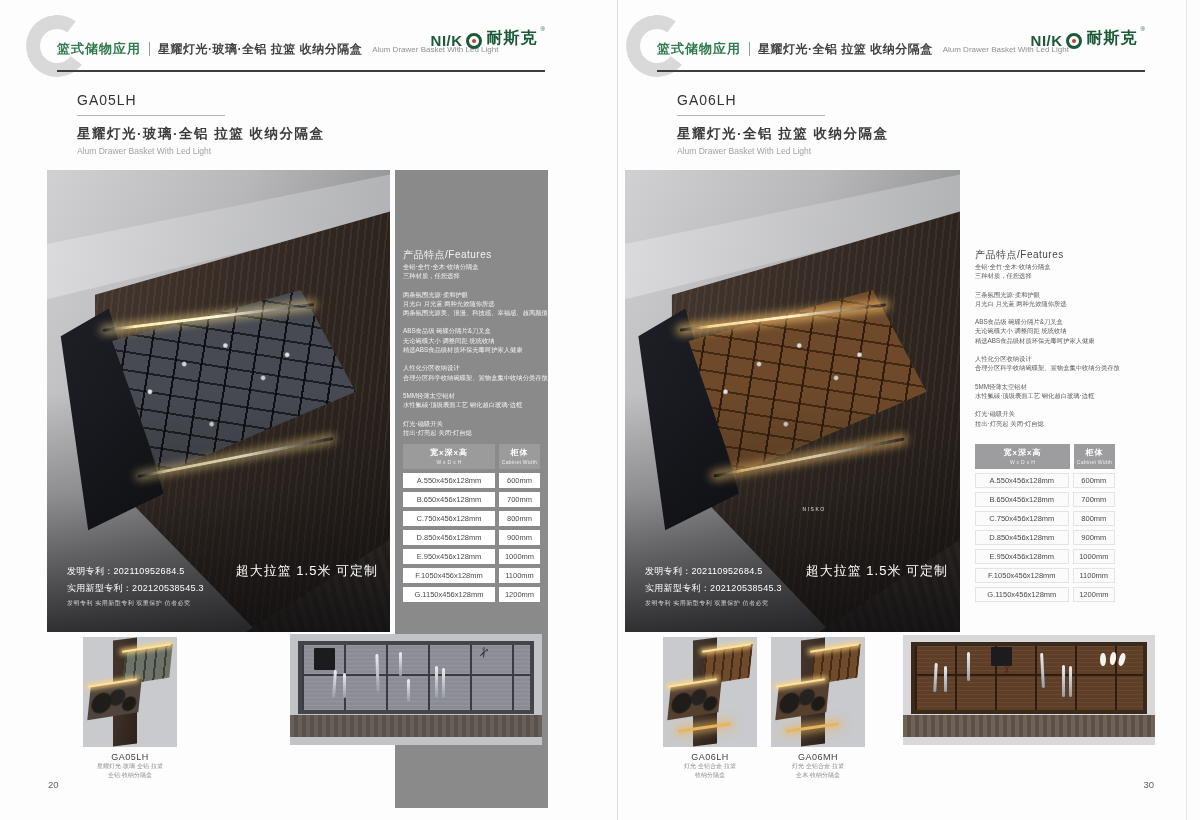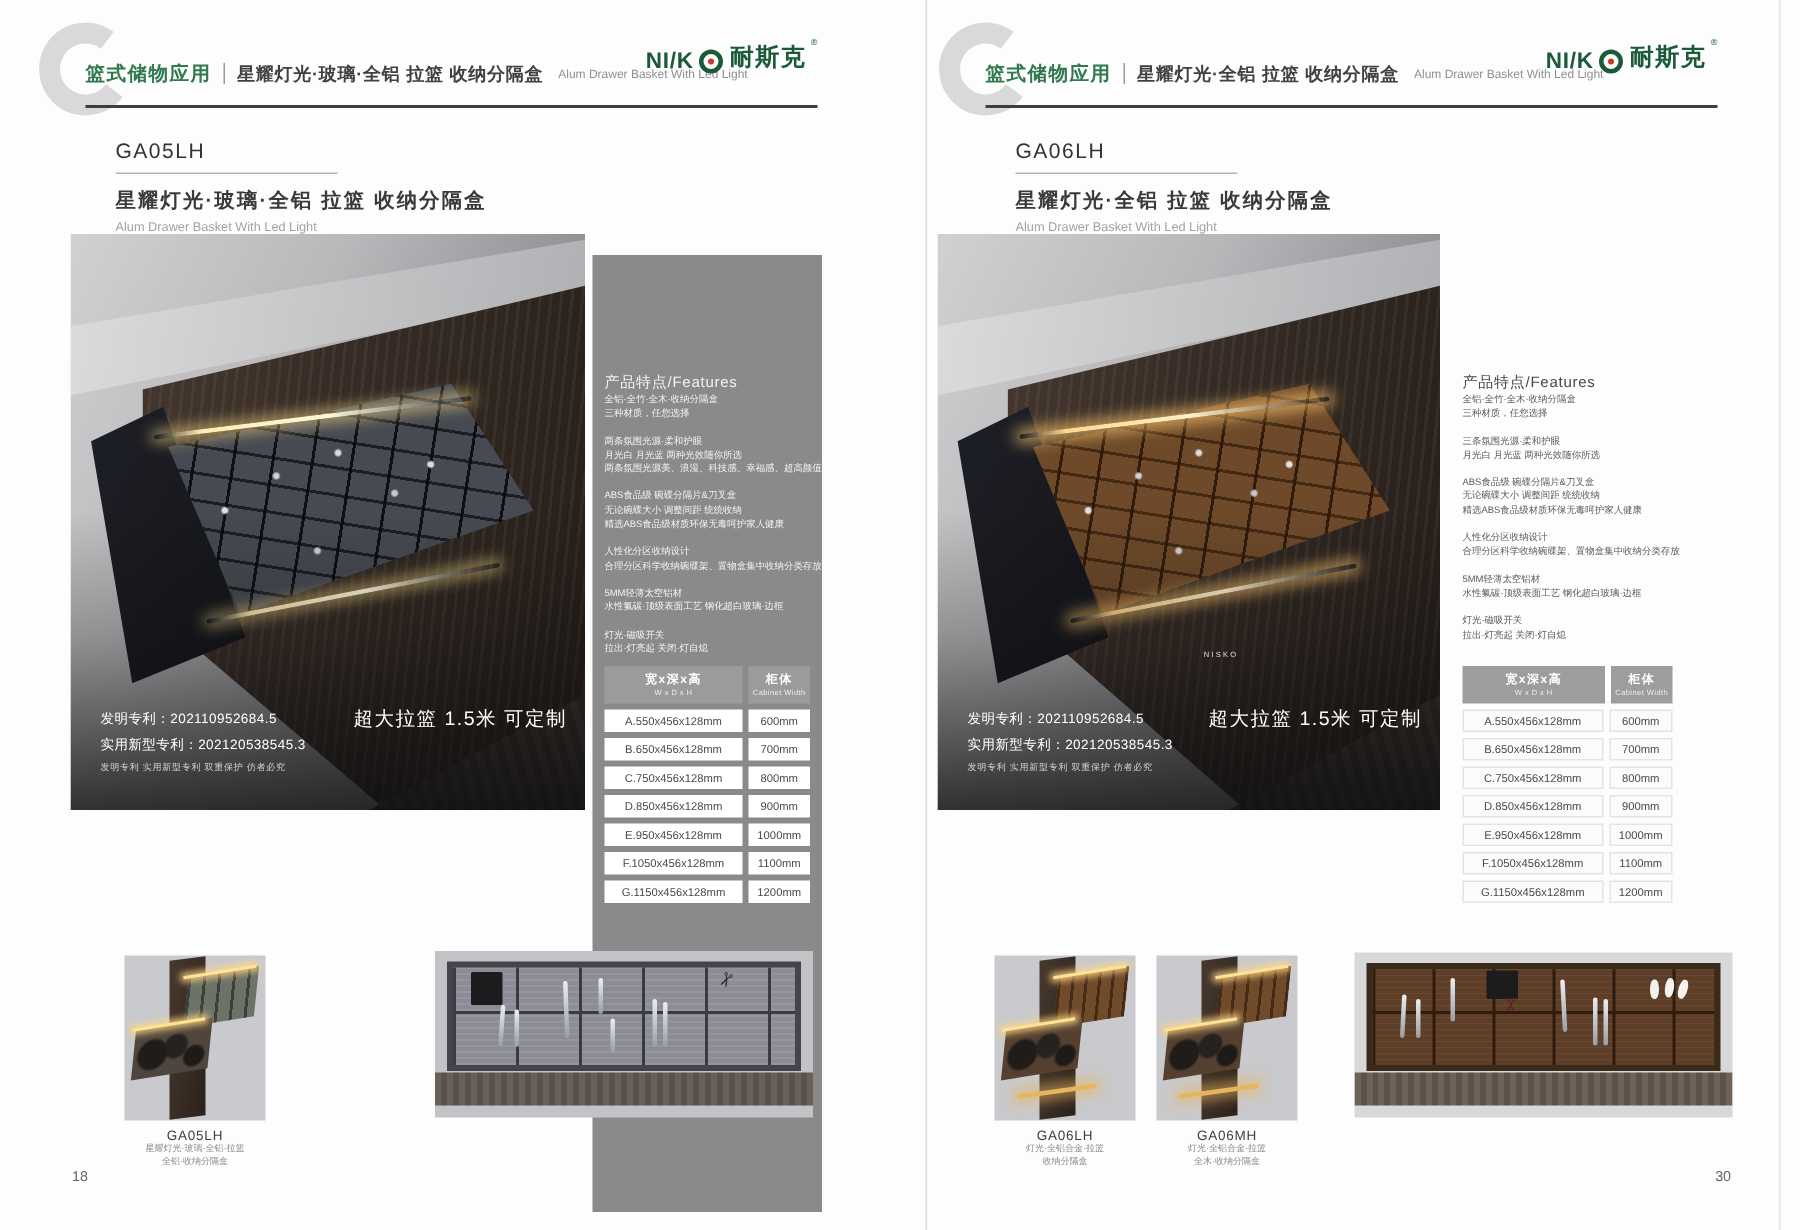--- a/index.html
+++ b/index.html
@@ -29,21 +29,21 @@
   .prod{position:absolute;left:77px;top:92px}
   .prod-code{font-size:14px;color:#333;letter-spacing:1px}
   .prod-underline{width:148px;height:1px;background:#b3b3b3;margin:7px 0 9px}
   .prod-cn{font-size:13.5px;font-weight:bold;color:#3a3a3a;letter-spacing:1.5px}
   .prod-en{font-size:8.5px;color:#a3a3a3;margin-top:3px}
 
   
   .panel{position:absolute;left:395px;top:170px;width:153px;height:638px;background:#8a8a8a}
 
   
-  .photo{position:absolute;top:156px;height:384px;overflow:hidden}
+  .photo{position:absolute;top:170px;height:462px;overflow:hidden}
   .pL .photo{left:47px;width:343px}
   .pR .photo{left:25px;width:335px}
   .photo i{position:absolute;display:block}
   .ph-bg{inset:0;background:linear-gradient(118deg,#d1d1d3,#b8b8bb 35%,#8f9093 65%,#606164 100%)}
   .ph-counter{inset:0;clip-path:polygon(0 16%,100% 1%,100% 10%,0 28%);background:linear-gradient(100deg,#dcdcde,#a9aaad)}
   .ph-cab{inset:0;clip-path:polygon(14% 27%,100% 9%,100% 88%,60% 99%,14% 64%);
     background-image:repeating-linear-gradient(96deg,rgba(255,255,255,.05) 0 2px,transparent 2px 7px),linear-gradient(105deg,#4b3c33,#372c25 45%,#241d18);}
   .ph-front{inset:0;clip-path:polygon(4% 36%,18% 30%,34% 70%,12% 78%);background:linear-gradient(115deg,#22242c,#0c0d10 70%)}
   .ph-tray{inset:0;clip-path:polygon(19% 37%,74% 26%,90% 48%,33% 66%)}
   .photo-cool .ph-tray{background-color:#474a52;background-image:
@@ -302,21 +302,21 @@
         <i class="cv" style="left:33%;top:18%;height:52%;transform:rotate(-2deg)"></i>
         <i class="cv" style="left:43%;top:16%;height:32%"></i>
         <i class="cv" style="left:46%;top:52%;height:32%"></i>
         <i class="cv" style="left:58%;top:34%;height:44%"></i>
         <i class="cv" style="left:61%;top:38%;height:40%"></i>
         <b class="tv-sc" style="left:76%;top:6%">✂</b>
       </div>
       <div class="tv-floor"></div>
     </div>
 
-    <div class="page-no pn-left">18</div>
+    <div class="page-no pn-left">20</div>
   </div>
 
   <div class="page pR">
     <div class="c-glyph"></div>
     <div class="hdr">
       <span class="hdr-cat">篮式储物应用</span>
       <span class="hdr-sep"></span>
       <span class="hdr-cn">星耀灯光·全铝 拉篮 收纳分隔盒</span>
       <span class="hdr-en">Alum Drawer Basket With Led Light</span>
     </div>

